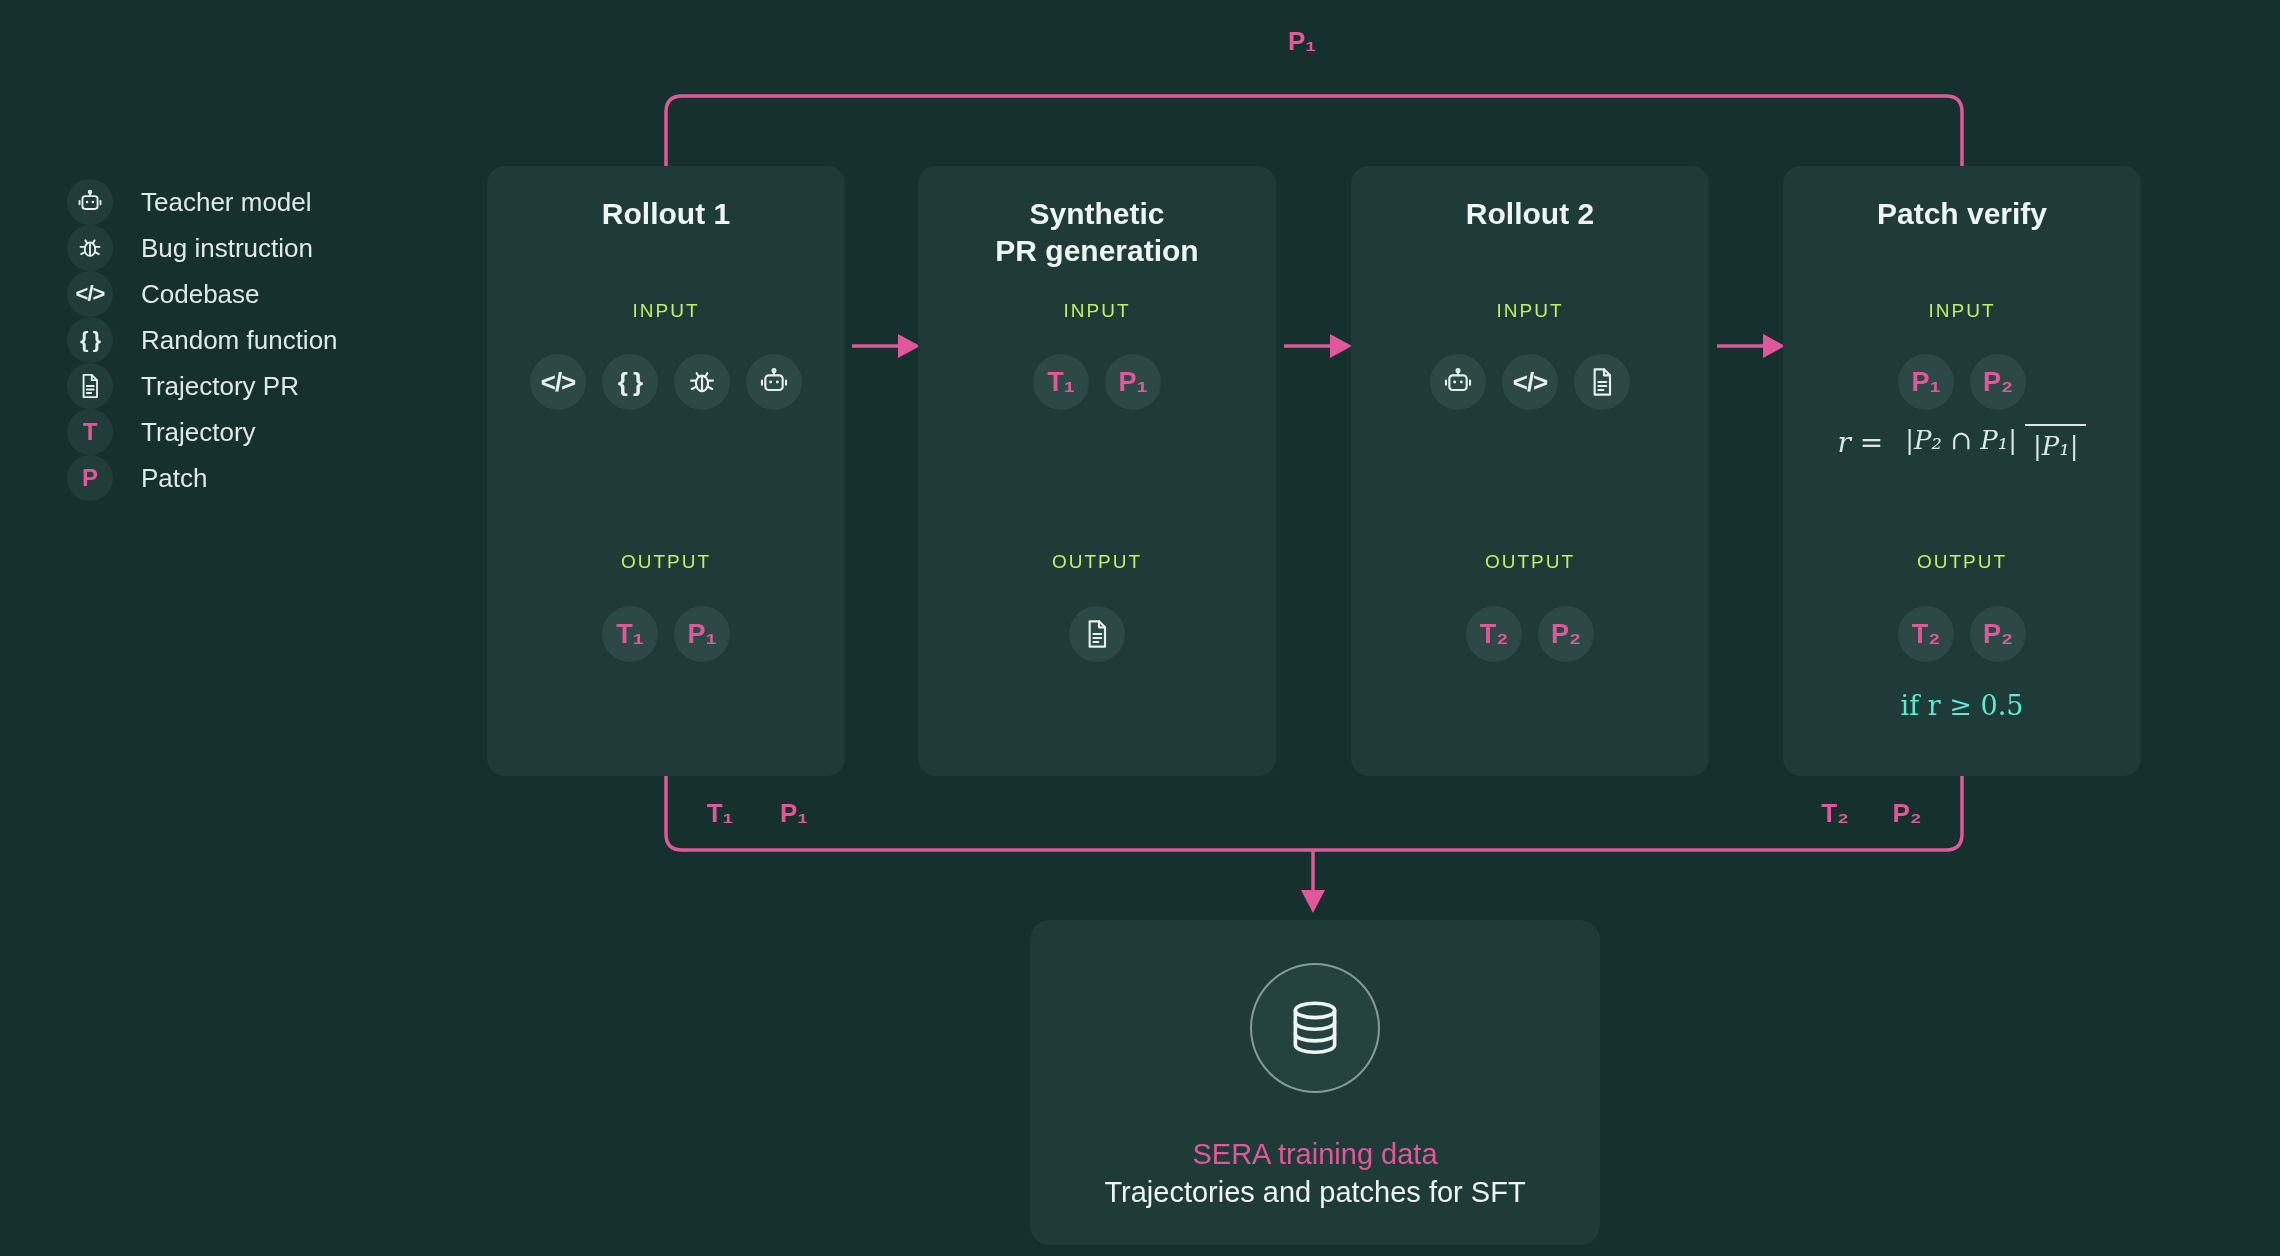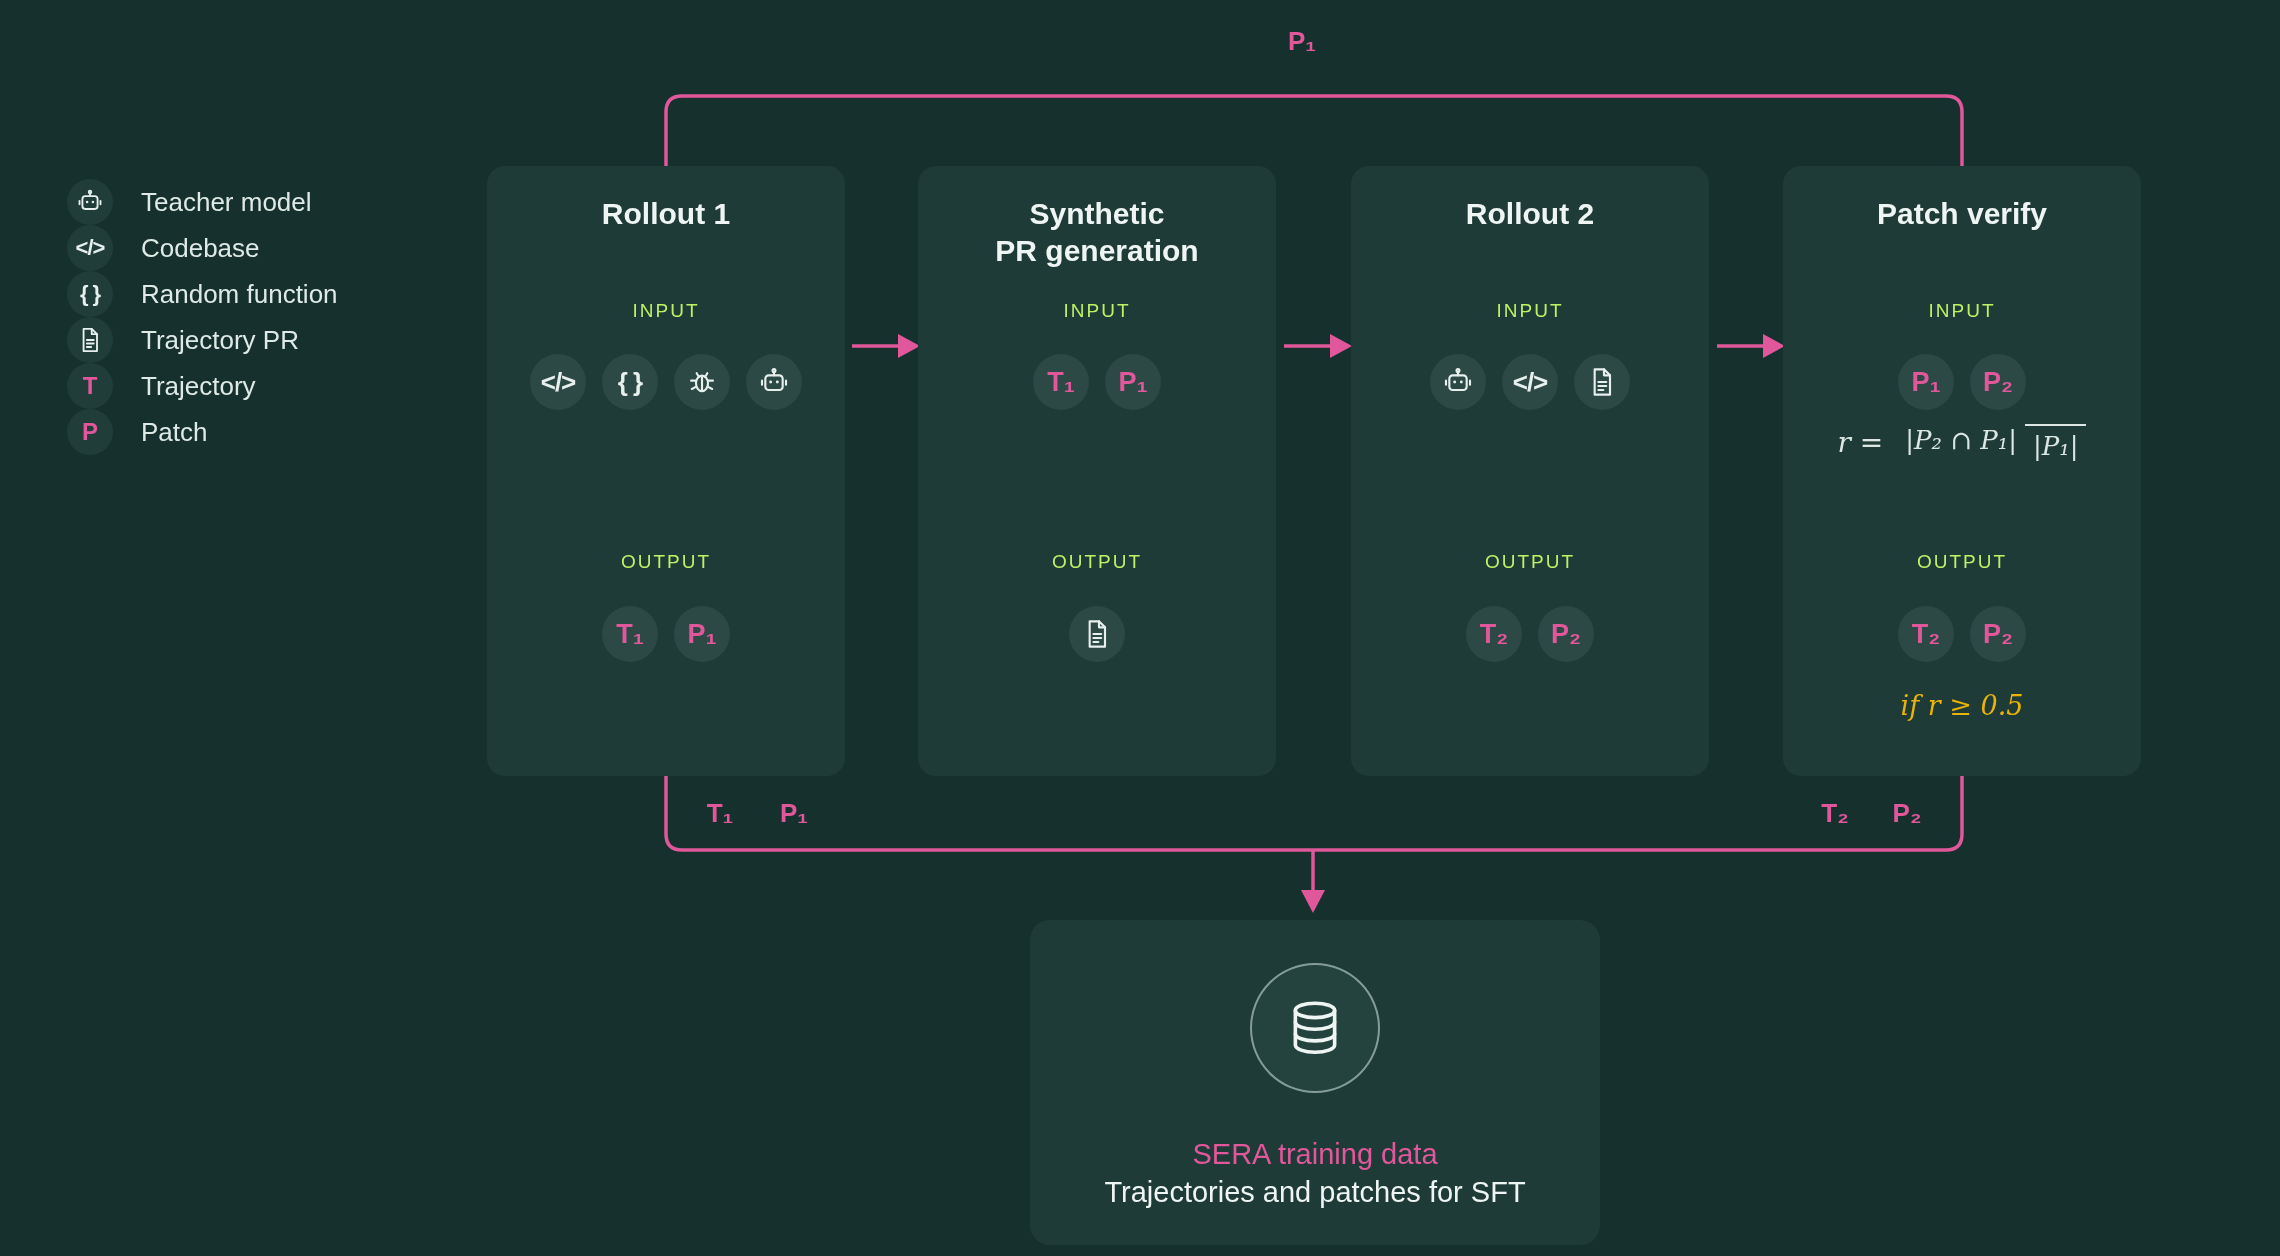--- a/index.html
+++ b/index.html
@@ -58,21 +58,21 @@
     position:absolute; left:0; right:0; top:258px;
     display:flex; align-items:center; justify-content:center; gap:14px;
     font-family:"DejaVu Serif", serif; font-style:italic; color:#dce7e3;
   }
   .formula .lhs { font-size:28px; }
   .frac { display:inline-flex; flex-direction:row; align-items:center; font-size:26px; }
   .frac .num { padding:0 8px 5px; }
   .frac .den { border-top:2px solid #dce7e3; padding:5px 8px 0; }
   .condition {
     position:absolute; left:0; right:0; top:524px; text-align:center;
-    font-family:"DejaVu Serif", serif; font-size:27px; color:#eab308;font-style:italic;
+    font-family:"DejaVu Serif", serif; font-size:27px; color:#5eead4;
   }
 
   
   .result-card {
     position:absolute; left:1030px; top:920px; width:570px; height:325px;
     background:#1f3b37; border-radius:20px; z-index:2;
   }
   .db-circle {
     position:absolute; left:50%; top:43px; transform:translateX(-50%);
     width:130px; height:130px; border-radius:50%;
@@ -124,20 +124,31 @@
         <circle cx="9.5" cy="12" r="1.1" fill="currentColor" stroke="none"></circle>
         <circle cx="14.5" cy="12" r="1.1" fill="currentColor" stroke="none"></circle>
         <line x1="3" y1="11" x2="3" y2="14"></line>
           <line x1="21" y1="11" x2="21" y2="14"></line>
       </svg>
     </span>
     <span class="legend-label">Teacher model</span>
   </div>
   <div class="legend-item">
     <span class="legend-icon">
+      <svg width="28" height="28" viewBox="0 0 24 24" fill="none" stroke="currentColor" stroke-width="1.6" stroke-linecap="round" stroke-linejoin="round">
+        <ellipse cx="12" cy="13" rx="4.5" ry="5.8"></ellipse>
+        <path d="M9.7 8.2 L8 5.4 M14.3 8.2 L16 5.4"></path>
+        <path d="M7.5 11 H3.8 M7.7 15.5 L4.4 17.2 M16.5 11 H20.2 M16.3 15.5 L19.6 17.2"></path>
+        <path d="M12 8.5 V18"></path>
+      </svg>
+    </span>
+    <span class="legend-label">Bug instruction</span>
+  </div>
+  <div class="legend-item">
+    <span class="legend-icon">
       <span class="glyph">&lt;/&gt;</span>
     </span>
     <span class="legend-label">Codebase</span>
   </div>
   <div class="legend-item">
     <span class="legend-icon">
       <span class="glyph">{ }</span>
     </span>
     <span class="legend-label">Random function</span>
   </div>

